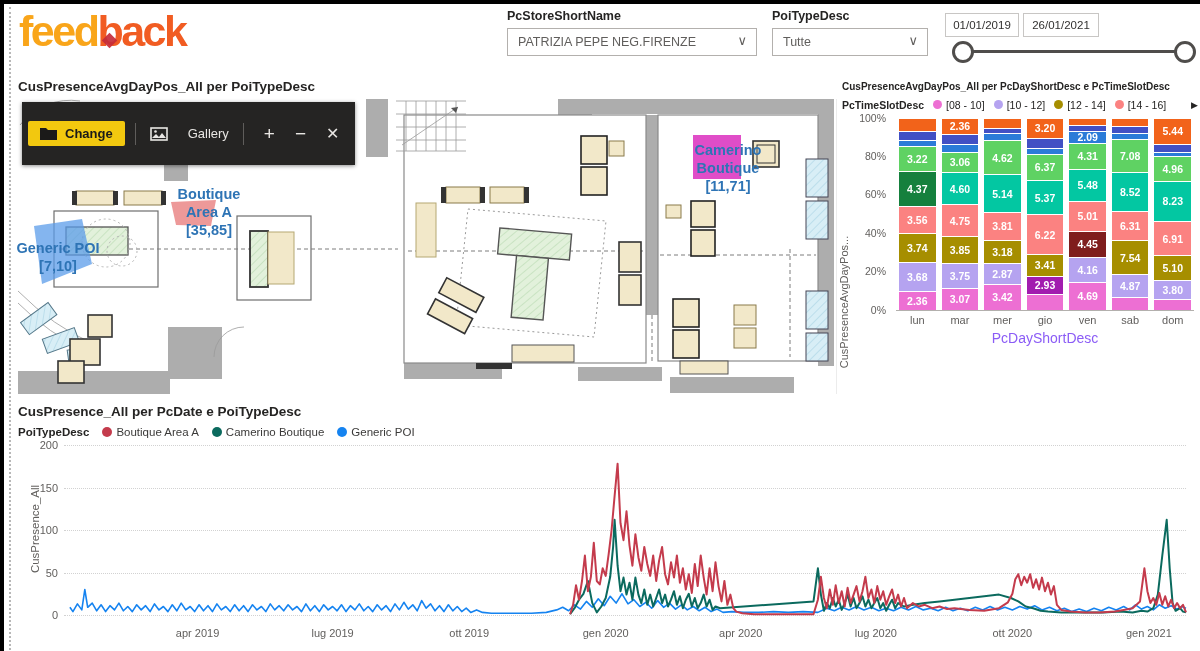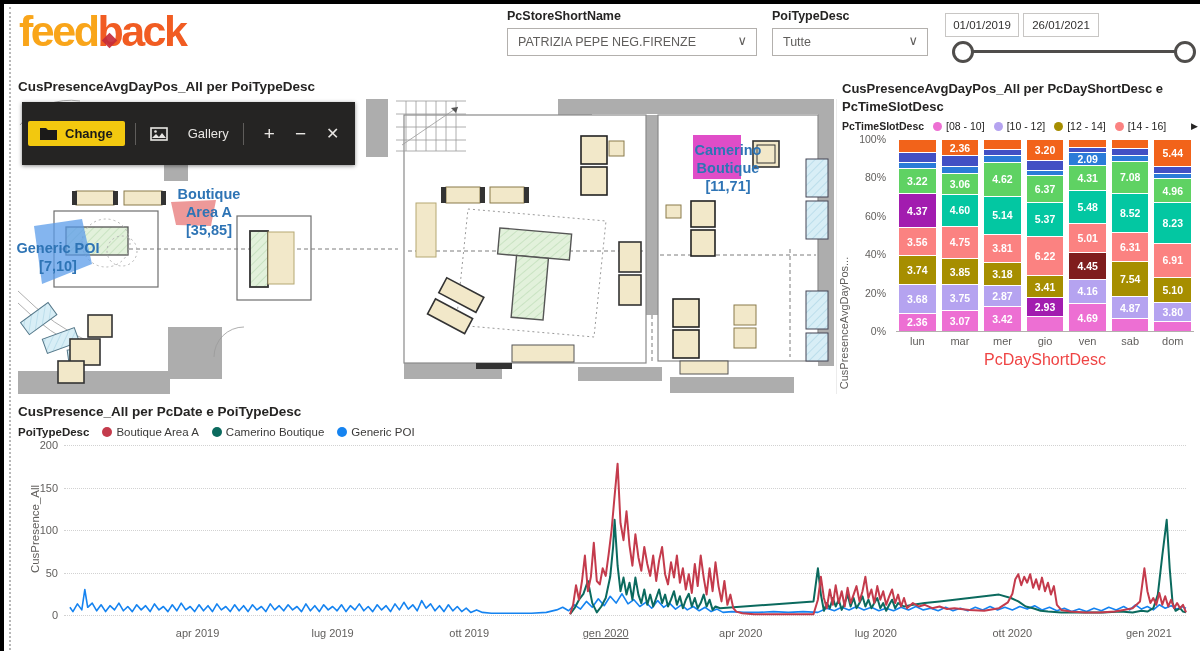--- a/index.html
+++ b/index.html
@@ -37,38 +37,38 @@
               padding:13px 6px;z-index:6;box-shadow:0 1px 4px rgba(0,0,0,.45);}
   .tb-change{display:flex;align-items:center;gap:8px;background:#F2C80F;color:#1b1a19;font-size:13px;font-weight:600;
              padding:5px 12px;border-radius:2px;cursor:pointer;}
   .tb-gallery{display:flex;align-items:center;gap:20px;color:#E8E6E3;font-size:13px;cursor:pointer;padding:0 4px;}
   .tb-sep{width:1px;height:22px;background:#5f5d5b;margin:0 10px;}
   .tb-icon-btn{color:#E8E6E3;font-size:19px;padding:0 10px;cursor:pointer;line-height:1;}
   .tb-icon-btn.close{font-size:16px;}
 
   
   .bc-visual{position:absolute;left:836px;top:70px;width:358px;height:322px;}
-  .bc-title{font-size:13px;font-weight:600;color:#252423;line-height:1.35;padding:6px 2px 1px;}
+  .bc-title{font-size:10px;font-weight:600;color:#252423;line-height:1.35;padding:6px 2px 1px;}
   .bc-legend{display:flex;align-items:center;gap:9px;font-size:10.5px;color:#252423;padding:4px 14px 2px 2px;position:relative;}
   .bc-legend .lg-title{font-weight:700;}
   .lg-item{display:flex;align-items:center;gap:4px;}
   .lg-dot{width:9px;height:9px;border-radius:50%;flex:none;}
   .bc-arrow{position:absolute;right:0;top:5px;font-size:9px;color:#252423;cursor:pointer;}
   .bc-body{position:relative;height:240px;margin-top:5px;}
   .bc-ytitle{position:absolute;left:-2px;top:86px;width:196px;font-size:11px;color:#605E5C;
              transform:rotate(-90deg);transform-origin:98px 98px;text-align:center;white-space:nowrap;}
   .bc-yticks{position:absolute;left:16px;top:0;width:34px;height:192px;}
   .bc-ytick{position:absolute;right:4px;transform:translateY(-50%);font-size:10.5px;color:#605E5C;}
   .bc-plot{position:absolute;left:56px;right:4px;top:0;height:192px;display:flex;border-bottom:1px solid #B3B0AD;}
   .bar-col{flex:1;display:flex;flex-direction:column-reverse;margin:0 3px;}
   .seg{display:flex;align-items:center;justify-content:center;color:#fff;font-size:10.5px;font-weight:700;
        overflow:hidden;box-sizing:border-box;border-top:1px solid #fff;}
   .bc-cats{position:absolute;left:56px;right:4px;top:196px;display:flex;}
   .bc-cat{flex:1;text-align:center;font-size:11px;color:#605E5C;}
-  .bc-xtitle{position:absolute;left:56px;right:4px;top:212px;text-align:center;font-size:16px;color:#ef4444;}
+  .bc-xtitle{position:absolute;left:56px;right:4px;top:212px;text-align:center;font-size:14px;color:#8b5cf6;}
 
   
   .lc-visual{position:absolute;left:10px;top:395px;width:1184px;height:252px;}
   .lc-title{font-size:13.5px;font-weight:600;color:#252423;padding:5px 4px 0;}
   .lc-legend{display:flex;gap:13px;align-items:center;font-size:11.5px;color:#3b3a39;padding:7px 4px 0;}
   .lc-legend .lg-title{font-weight:700;color:#252423;}
   .lc-body{position:relative;height:205px;margin-top:1px;}
   .lc-ytitle{position:absolute;left:-64px;top:84px;width:170px;text-align:center;font-size:11.5px;color:#605E5C;
              transform:rotate(-90deg);white-space:nowrap;}
   .lc-plot{position:absolute;left:50px;top:6px;width:1122px;height:170px;}
@@ -326,21 +326,21 @@
           <div class="bc-ytick" style="top: 60%;">40%</div>
           <div class="bc-ytick" style="top: 80%;">20%</div>
           <div class="bc-ytick" style="top: 100%;">0%</div>
         </div>
       <div class="bc-plot" id="bar-plot">
           <div class="bar-col">
             <div class="seg" style="height: 9.58181%; background: rgb(237, 111, 211);">2.36</div>
             <div class="seg" style="height: 14.9411%; background: rgb(181, 163, 240);">3.68</div>
             <div class="seg" style="height: 15.1847%; background: rgb(166, 142, 0);">3.74</div>
             <div class="seg" style="height: 14.4539%; background: rgb(251, 130, 129);">3.56</div>
-            <div class="seg" style="height: 17.7426%; background: #a21caf;">4.37</div>
+            <div class="seg" style="height: 17.7426%; background: #15803d;">4.37</div>
             <div class="seg" style="height: 13.0735%; background: rgb(95, 210, 99);">3.22</div>
             <div class="seg" style="height: 3.24807%; background: rgb(43, 123, 216);"></div>
             <div class="seg" style="height: 4.87211%; background: rgb(66, 80, 196);"></div>
             <div class="seg" style="height: 6.90215%; background: rgb(242, 99, 26);"></div>
           </div>
           <div class="bar-col">
             <div class="seg" style="height: 10.9486%; background: rgb(237, 111, 211);">3.07</div>
             <div class="seg" style="height: 13.3738%; background: rgb(181, 163, 240);">3.75</div>
             <div class="seg" style="height: 13.7304%; background: rgb(166, 142, 0);">3.85</div>
             <div class="seg" style="height: 16.9401%; background: rgb(251, 130, 129);">4.75</div>
@@ -447,21 +447,21 @@
           <div class="lc-ylab" style="top: 42.5px; left: -36px;">150</div>
           <div class="lc-grid" style="top: 85px;"></div>
           <div class="lc-ylab" style="top: 85px; left: -36px;">100</div>
           <div class="lc-grid" style="top: 127.5px;"></div>
           <div class="lc-ylab" style="top: 127.5px; left: -36px;">50</div>
           <div class="lc-grid" style="top: 170px;"></div>
           <div class="lc-ylab" style="top: 170px; left: -36px;">0</div>
           <div class="lc-xlab" style="left: 133.571px;">apr 2019</div>
           <div class="lc-xlab" style="left: 268.627px;">lug 2019</div>
           <div class="lc-xlab" style="left: 405.167px;">ott 2019</div>
-          <div class="lc-xlab" style="left: 541.706px; text-decoration: underline;">gen 2020</div>
+          <div class="lc-xlab" style="left: 541.706px;">gen 2020</div>
           <div class="lc-xlab" style="left: 676.762px;">apr 2020</div>
           <div class="lc-xlab" style="left: 811.817px;">lug 2020</div>
           <div class="lc-xlab" style="left: 948.357px;">ott 2020</div>
           <div class="lc-xlab" style="left: 1084.9px;">gen 2021</div>
           <svg width="1122" height="170" viewBox="0 0 1122 170">
             <polyline points="5.9,162.3 8.9,166.6 13.4,158.9 17.8,164.9 20.8,144.5 23.7,162.3 28.2,158.1 32.7,165.8 37.1,159.8 41.6,166.6 46.0,160.7 50.5,164.9 54.9,158.1 59.4,165.8 63.8,161.5 68.3,166.6 72.7,159.8 77.2,164.9 81.6,160.7 86.1,166.6 90.5,158.9 95.0,164.9 99.4,161.5 103.9,166.6 108.3,159.8 112.8,165.8 117.2,158.1 121.7,164.9 126.2,161.5 130.6,166.6 135.1,159.8 139.5,165.8 144.0,160.7 148.4,166.6 152.9,158.9 157.3,164.9 161.8,161.5 166.2,166.6 170.7,159.8 175.1,165.8 179.6,160.7 184.0,166.6 188.5,159.8 192.9,164.9 197.4,161.5 201.8,166.6 206.3,158.9 210.7,164.9 215.2,160.7 219.7,165.8 224.1,159.8 228.6,164.9 233.0,161.5 237.5,166.6 241.9,158.9 246.4,165.8 250.8,160.7 255.3,166.6 259.7,159.8 264.2,164.9 268.6,161.5 273.1,165.8 277.5,159.8 282.0,166.6 286.4,160.7 290.9,164.9 295.3,158.9 299.8,165.8 304.2,161.5 308.7,166.6 313.2,159.8 317.6,164.9 322.1,160.7 326.5,166.6 331.0,158.9 335.4,164.9 339.9,157.3 344.3,164.1 348.8,159.8 353.2,165.8 357.7,155.6 362.1,163.2 366.6,158.9 371.0,165.8 375.5,160.7 379.9,166.6 384.4,159.8 388.8,165.8 393.3,161.5 397.7,166.6 402.2,163.2 406.7,167.4 412.6,164.9 418.5,167.4 427.4,168.3 437.8,168.3 452.7,168.3 467.5,168.3 482.3,167.4 492.7,164.9 498.7,162.3 504.6,165.8 510.5,159.8 516.5,164.1 522.4,156.4 528.3,162.3 534.3,153.8 540.2,160.7 546.2,151.3 552.1,158.1 558.0,148.8 564.0,158.9 569.9,154.7 575.8,161.5 581.8,157.3 587.7,163.2 593.7,155.6 599.6,162.3 605.5,158.1 611.5,164.1 617.4,159.8 623.3,164.9 629.3,161.5 635.2,165.8 641.1,162.3 647.1,166.6 653.0,164.1 659.0,167.4 667.9,166.6 679.7,167.4 694.6,167.4 709.4,166.6 724.3,167.4 739.1,166.6 753.9,167.4 762.8,163.2 770.3,165.8 777.7,162.3 785.1,164.9 792.5,161.5 799.9,164.9 807.4,162.3 814.8,165.8 822.2,163.2 829.6,165.8 837.0,162.3 844.5,164.9 851.9,161.5 859.3,164.9 866.7,163.2 874.2,165.8 881.6,162.3 889.0,165.8 896.4,163.2 903.8,165.8 911.3,162.3 918.7,164.9 926.1,161.5 933.5,164.9 940.9,162.3 948.4,164.9 955.8,161.5 963.2,164.1 970.6,160.7 978.0,164.9 985.5,162.3 992.9,165.8 1000.3,163.2 1007.7,166.6 1015.1,164.1 1022.6,166.6 1030.0,163.2 1037.4,165.8 1044.8,162.3 1052.2,164.9 1059.7,161.5 1065.6,164.9 1071.5,159.8 1077.5,164.1 1083.4,161.5 1089.3,164.9 1095.3,159.8 1101.2,163.2 1107.2,160.7 1113.1,164.1 1117.5,161.5 1122.0,163.2" fill="none" stroke="#1583F0" stroke-width="1.6" stroke-linejoin="round"></polyline>
             <polyline points="506.1,169.2 510.5,163.2 515.0,154.7 519.4,148.8 523.9,136.0 528.3,158.1 532.8,167.4 537.3,161.5 541.7,153.0 546.2,131.8 549.1,102.0 550.6,74.8 553.6,120.7 556.5,146.2 559.5,132.6 562.5,149.6 565.5,137.7 568.4,154.7 571.4,132.6 574.4,149.6 577.3,158.1 580.3,144.5 583.3,159.8 586.2,149.6 589.2,161.5 592.2,153.0 595.1,144.5 598.1,158.1 601.1,149.6 604.0,161.5 607.0,154.7 610.0,146.2 612.9,159.8 615.9,151.3 618.9,163.2 621.8,154.7 624.8,148.8 627.8,161.5 630.8,153.0 633.7,163.2 636.7,158.1 639.7,149.6 642.6,161.5 645.6,154.7 648.6,164.9 651.5,161.5 656.0,163.2 749.5,156.4 753.9,123.3 756.9,149.6 759.9,165.8 762.8,158.1 765.8,163.2 768.8,153.0 771.7,161.5 774.7,154.7 777.7,164.9 780.7,158.1 783.6,149.6 786.6,161.5 789.6,153.0 792.5,163.2 795.5,158.1 798.5,151.3 801.4,161.5 804.4,154.7 807.4,163.2 810.3,158.1 813.3,153.0 816.3,163.2 819.2,158.1 822.2,165.8 825.2,159.8 828.1,154.7 831.1,163.2 834.1,158.1 840.0,161.5 848.9,159.8 860.8,158.1 875.6,156.4 890.5,154.7 905.3,153.0 920.2,151.3 935.0,149.6 946.9,153.0 954.3,156.4 961.7,161.5 969.1,163.2 976.6,165.8 984.0,166.6 997.3,167.4 1016.6,167.4 1038.9,167.4 1056.7,166.6 1068.6,167.4 1077.5,165.8 1083.4,166.6 1089.3,163.2 1093.8,149.6 1098.3,110.5 1102.7,74.8 1105.7,123.3 1108.6,158.1 1111.6,165.8 1116.1,163.2 1119.0,166.6 1122.0,167.4" fill="none" stroke="#0B6A5E" stroke-width="2" stroke-linejoin="round"></polyline>
             <polyline points="506.1,169.2 509.1,159.8 512.0,140.3 515.0,154.7 518.0,136.0 520.9,110.5 523.9,146.2 526.9,131.8 529.8,97.8 532.8,136.0 535.8,139.4 538.7,123.3 541.7,130.9 544.7,108.8 547.6,85.0 550.6,51.0 553.6,18.7 556.5,78.2 559.5,95.2 562.5,66.3 565.5,100.3 568.4,120.7 571.4,89.3 574.4,112.2 577.3,125.8 580.3,102.0 583.3,119.0 586.2,130.9 589.2,110.5 592.2,136.0 595.1,115.6 598.1,102.0 601.1,129.2 604.0,139.4 607.0,117.3 610.0,132.6 612.9,110.5 615.9,137.7 618.9,123.3 621.8,144.5 624.8,129.2 627.8,147.9 630.8,119.0 633.7,141.1 636.7,110.5 639.7,132.6 642.6,149.6 645.6,123.3 648.6,146.2 651.5,117.3 654.5,141.1 657.5,156.4 660.4,136.0 663.4,159.8 666.4,149.6 669.3,163.2 672.3,166.6 678.2,168.3 690.1,169.2 712.4,169.2 734.6,169.2 749.5,169.2 753.9,154.7 756.9,131.8 759.9,153.0 762.8,163.2 765.8,144.5 768.8,159.8 771.7,140.3 774.7,158.1 777.7,146.2 780.7,161.5 783.6,142.8 786.6,158.1 789.6,149.6 792.5,141.1 795.5,156.4 798.5,146.2 801.4,131.8 804.4,153.0 807.4,144.5 810.3,158.1 813.3,141.1 816.3,154.7 819.2,146.2 822.2,159.8 825.2,151.3 828.1,144.5 831.1,158.1 834.1,149.6 837.0,161.5 840.0,153.0 843.0,163.2 848.9,158.1 854.9,161.5 860.8,159.8 868.2,163.2 875.6,161.5 883.1,164.1 890.5,163.2 905.3,164.9 920.2,165.8 935.0,163.2 943.9,157.3 948.4,148.8 951.3,134.3 954.3,129.2 957.3,140.3 960.2,131.8 963.2,137.7 966.2,129.2 969.1,142.8 972.1,134.3 975.1,144.5 978.0,132.6 981.0,146.2 984.0,137.7 986.9,149.6 989.9,141.1 992.9,159.8 997.3,164.9 1006.2,166.6 1021.1,167.4 1035.9,167.4 1050.8,166.6 1059.7,164.9 1068.6,163.2 1076.0,156.4 1080.4,123.3 1083.4,146.2 1086.4,158.1 1089.3,153.0 1092.3,159.8 1095.3,147.9 1098.3,159.8 1101.2,151.3 1104.2,161.5 1107.2,154.7 1110.1,163.2 1113.1,158.1 1116.1,163.2 1119.0,159.8 1122.0,167.4" fill="none" stroke="#C43B4C" stroke-width="2" stroke-linejoin="round"></polyline>
           </svg>
         </div>

